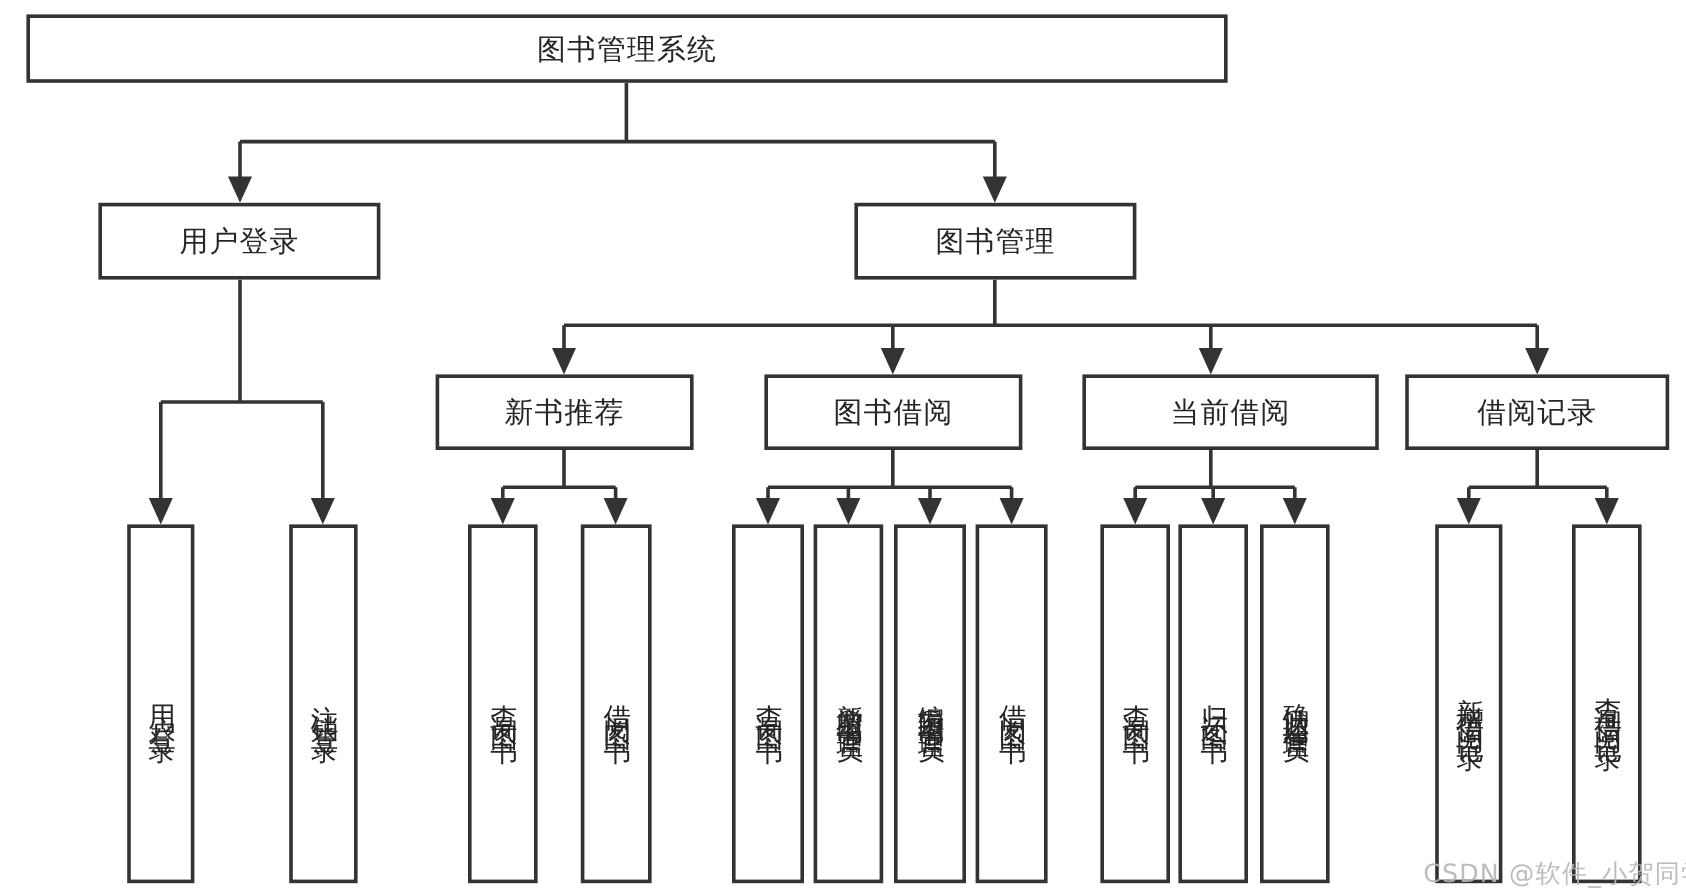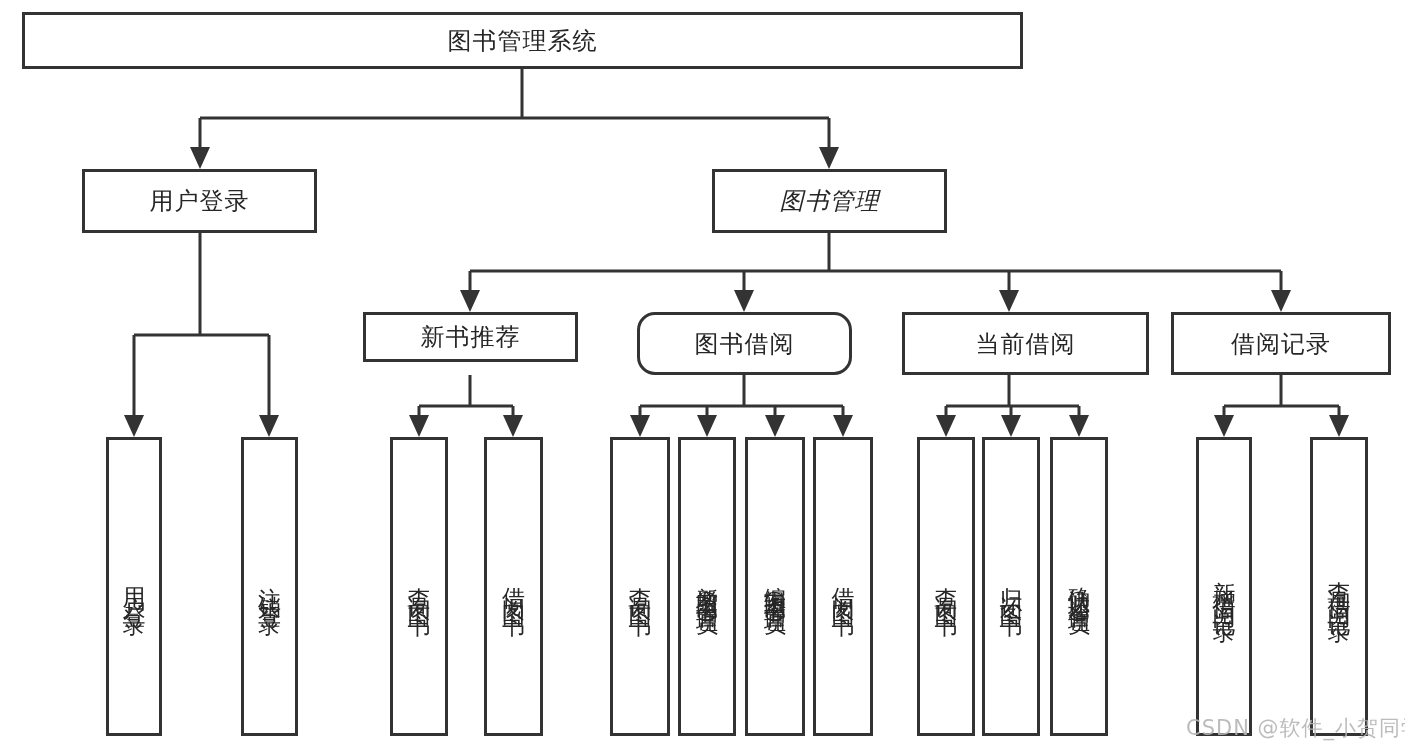--- a/index.html
+++ b/index.html
@@ -81,28 +81,28 @@
       <polygon points="1339,437 1329,415 1349,415" fill="#333333"></polygon>
     </svg>
 
   <div class="box" style="left:22px;top:12px;width:1001px;height:57px;align-items:center;">
     <span class="hlabel">图书管理系统</span>
   </div>
 
   <div class="box" style="left:82px;top:169px;width:235px;height:64px;">
     <span class="hlabel">用户登录</span>
   </div>
-  <div class="box" style="left:712px;top:169px;width:235px;height:64px;font-style:italic;">
+  <div class="box" style="left:712px;top:169px;width:235px;height:64px;">
     <span class="hlabel">图书管理</span>
   </div>
 
-  <div class="box" style="left:363px;top:312px;width:215px;height:50px;">
+  <div class="box" style="left:363px;top:312px;width:215px;height:63px;">
     <span class="hlabel">新书推荐</span>
   </div>
-  <div class="box" style="left:637px;top:312px;width:215px;height:63px;border-radius:18px;">
+  <div class="box" style="left:637px;top:312px;width:215px;height:63px;">
     <span class="hlabel">图书借阅</span>
   </div>
   <div class="box" style="left:902px;top:312px;width:247px;height:63px;">
     <span class="hlabel">当前借阅</span>
   </div>
   <div class="box" style="left:1171px;top:312px;width:220px;height:63px;">
     <span class="hlabel">借阅记录</span>
   </div>
 
   <div class="box" style="left:106px;top:437px;width:56px;height:299px;">

